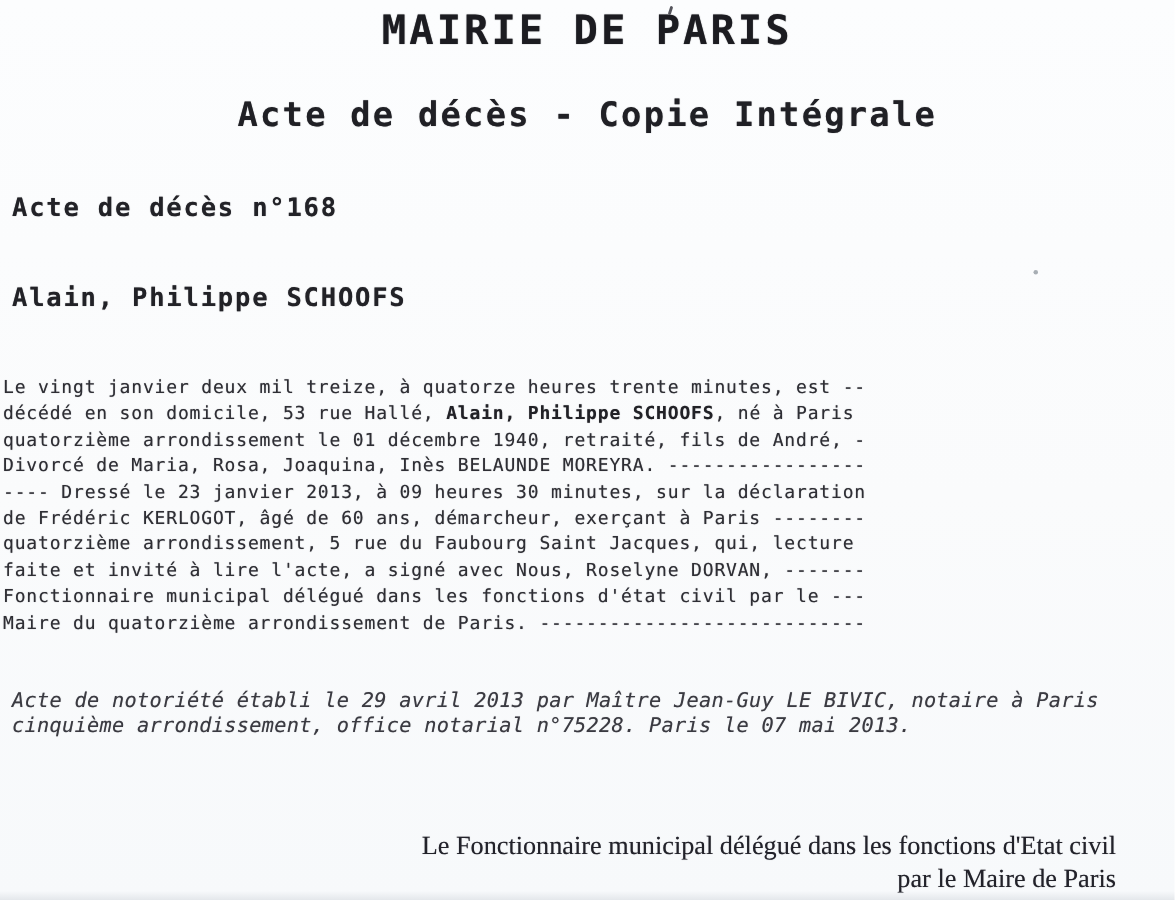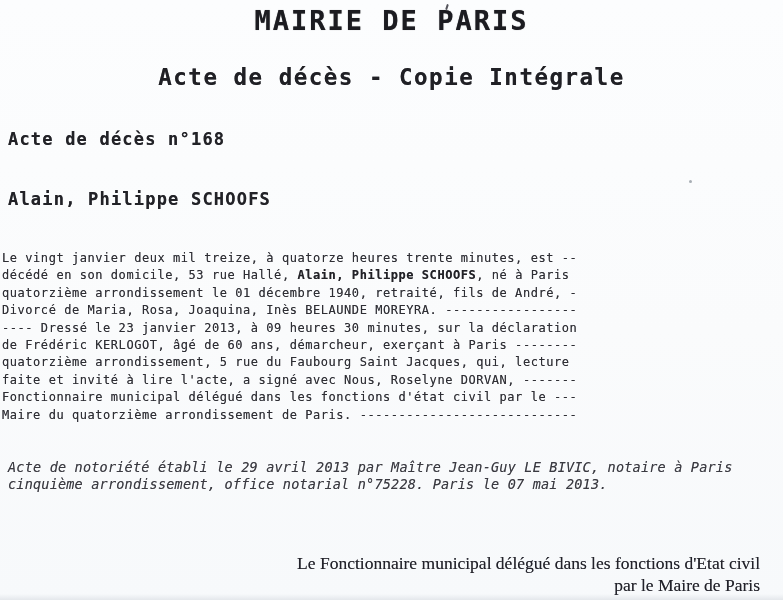--- a/index.html
+++ b/index.html
@@ -55,21 +55,21 @@
 
   .notoriety {
     position: absolute; top: 459px; left: 8px;
     font-size: 13.5px; letter-spacing: 0.2px; line-height: 17px;
     color: #3a3a41;
     text-shadow: 0 0 0.5px rgba(58,58,65,0.5);
   }
   .notoriety .line { white-space: pre; font-style: italic; }
 
   .footer {
-    position: absolute; top: 552px; right: 23px;
+    position: absolute; top: 552px; right: 39px;
     font-family: "Liberation Serif", serif;
     font-size: 17.5px; line-height: 22px;
     text-align: right;
     color: #22222a;
     text-shadow: 0 0 0.5px rgba(34,34,42,0.5);
   }
   .footer .line { white-space: pre; }
 
   
   .speck-tick {

